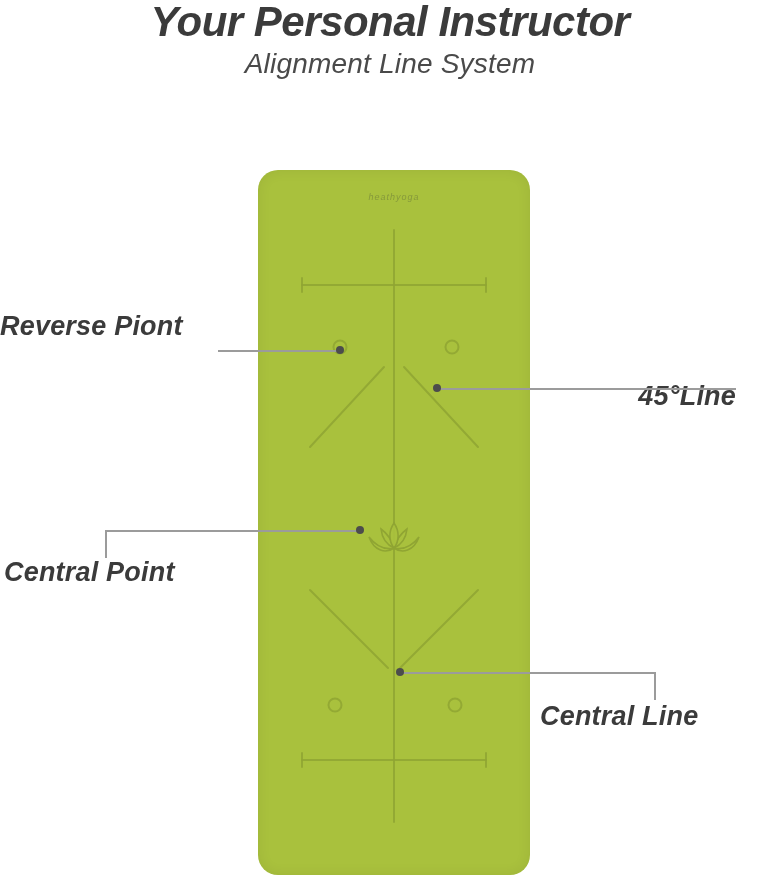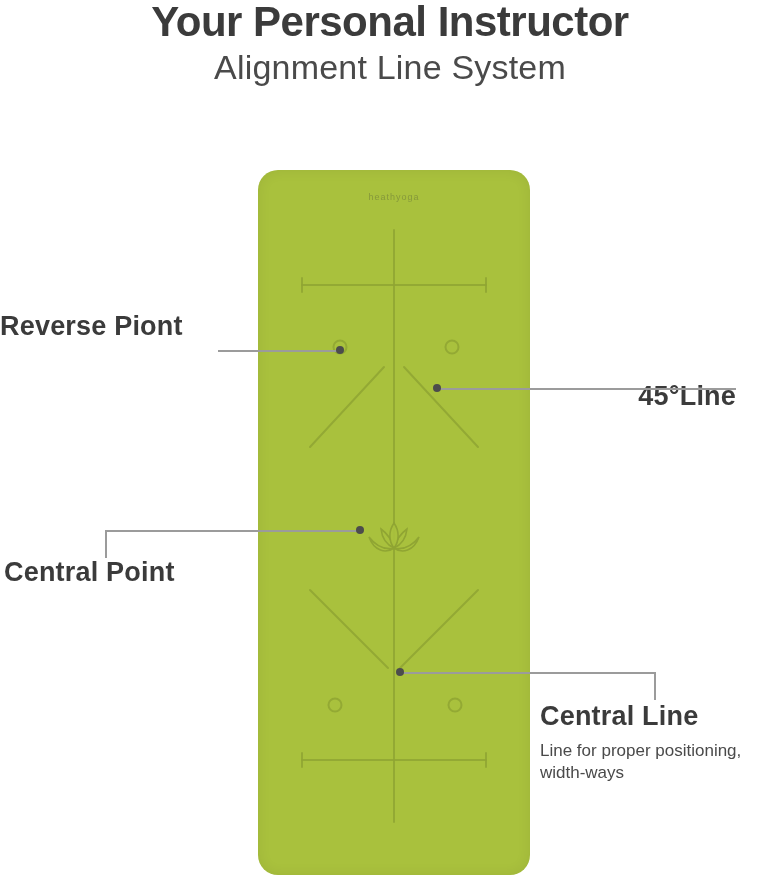--- a/index.html
+++ b/index.html
@@ -6,26 +6,26 @@
     --bg:#ffffff;
     --mat-color:#a9c13d;
     --mat-line-color:#8fa433;
     --heading-color:#3b3b3b;
     --body-color:#4a4a4a;
     --connector-color:#9b9b9b;
     --dot-color:#4c4c4c;
   }
   *{margin:0;padding:0;box-sizing:border-box;}
   body{background:var(--bg,#fff);font-family:"Liberation Sans","DejaVu Sans",sans-serif;}
-  .page{position:relative;width:780px;height:879px;background:var(--bg,#fff);overflow:hidden;}
+  .page{position:relative;width:780px;height:879px;background:var(--bg,#fff);overflow:hidden;font-style:italic;}
 
   .title{position:absolute;top:-2px;left:0;width:100%;text-align:center;
          font-size:42px;font-weight:700;color:var(--heading-color,#3b3b3b);letter-spacing:-0.5px;}
   .subtitle{position:absolute;top:48px;left:0;width:100%;text-align:center;
-         font-size:34px;font-weight:400;color:var(--body-color,#4a4a4a);letter-spacing:0.2px;}
+         font-size:28px;font-weight:400;color:var(--body-color,#4a4a4a);letter-spacing:0.2px;}
 
   .mat{position:absolute;left:258px;top:170px;width:272px;height:705px;
        background:var(--mat-color,#a9c13d);border-radius:20px;
        box-shadow:inset 0 0 14px rgba(0,0,0,0.07);}
   .mat-brand{position:absolute;top:22px;left:0;width:100%;text-align:center;
        font-size:9px;letter-spacing:1px;color:#7d8f3a;opacity:0.8;}
   .mat-svg{position:absolute;left:0;top:0;width:272px;height:705px;color:var(--mat-line-color,#8fa433);}
   .mat-svg .stroke{stroke:currentColor;stroke-width:2;fill:none;stroke-linecap:round;opacity:0.85;}
   .mat-svg .ring{stroke:currentColor;stroke-width:2;fill:none;opacity:0.85;}
   .mat-svg .lotus path{stroke:currentColor;stroke-width:1.6;fill:var(--mat-color,#a9c13d);opacity:0.95;}
@@ -93,16 +93,14 @@
 
   <div class="conn-h" style="left:105px;top:530px;width:255px;"></div>
   <div class="conn-v" style="left:105px;top:530px;height:28px;"></div>
   <div class="dot" style="left:356px;top:526px;"></div>
   <div class="callout-h" style="left:4px;top:558px;width:240px;">Central Point</div>
 
   <div class="conn-h" style="left:400px;top:672px;width:256px;"></div>
   <div class="conn-v" style="left:654px;top:672px;height:28px;"></div>
   <div class="dot" style="left:396px;top:668px;"></div>
   <div class="callout-h" style="left:540px;top:702px;width:220px;">Central Line</div>
-  <div class="callout-d" style="left:540px;top:740px;width:240px;">Line for proper positioning,
-width-ways</div>
 
 </div>
 
 </body></html>

